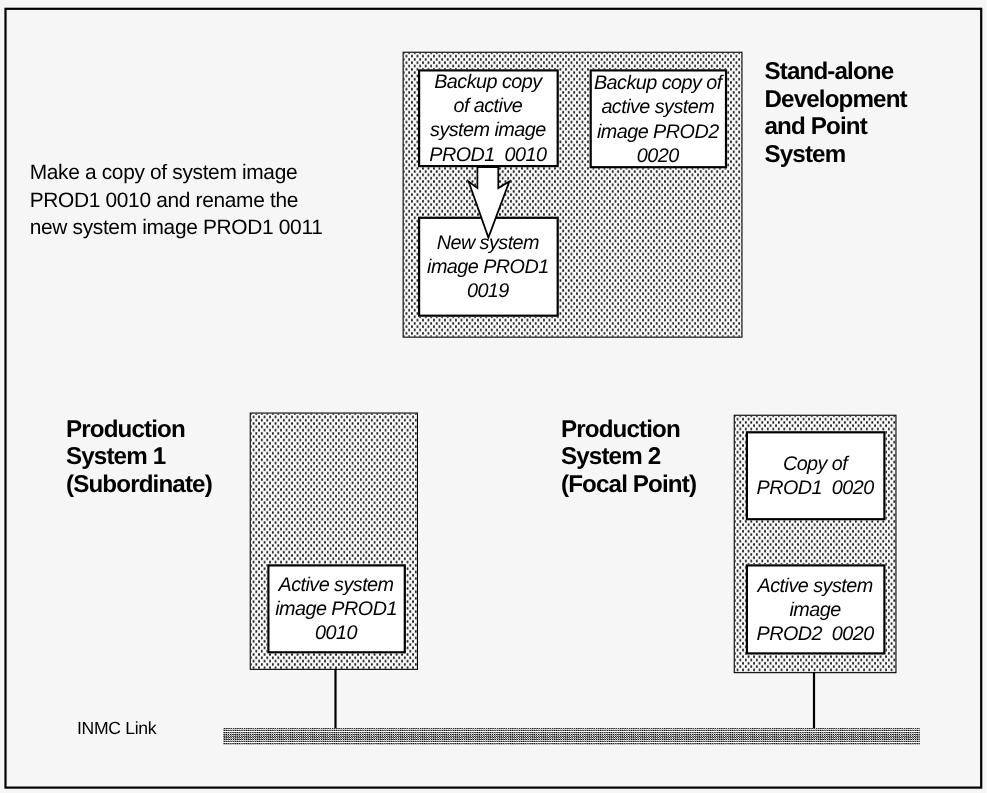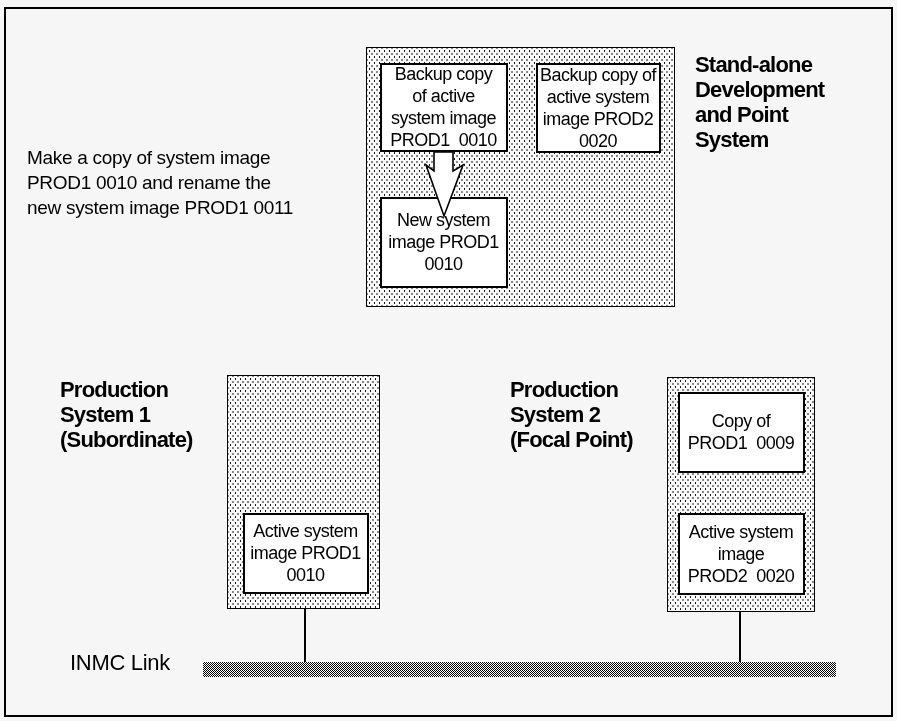--- a/index.html
+++ b/index.html
@@ -29,20 +29,21 @@
   .stipple {
     position: absolute;
     box-sizing: border-box;
     border: 1.5px solid #000;
     background-color: #f9f9f9;
     background-image:
       radial-gradient(#1a1a1a 0.8px, transparent 0.9px),
       radial-gradient(#1a1a1a 0.8px, transparent 0.9px);
     background-size: 5px 6px;
     background-position: 0 0, 2.5px 3px;
+    font-style: italic;
   }
   
   .wbox {
     position: absolute;
     box-sizing: border-box;
     border: 2px solid #000;
     background: #ffffff;
     display: flex;
     align-items: center;
     justify-content: center;
@@ -64,21 +65,21 @@
     position: absolute;
     font-size: 19px;
     line-height: 25px;
     letter-spacing: -0.3px;
     white-space: pre;
   }
   .inmc-label {
     position: absolute;
     left: 70px;
     top: 650px;
-    font-size: 22px;
+    font-size: 16px;
     line-height: 25px;
     letter-spacing: -0.3px;
     white-space: pre;
   }
   .connector {
     position: absolute;
     width: 2px;
     background: #000;
   }
   .inmc-bar {
@@ -118,21 +119,21 @@
     <div class="wbox" style="left:12.5px; top:14.5px; width:128px; height:89px;">Backup copy
 of active
 system image
 PROD1  0010</div>
     <div class="wbox" style="left:168.5px; top:14.5px; width:125px; height:90px;">Backup copy of
 active system
 image PROD2
 0020</div>
     <div class="wbox" style="left:12.5px; top:148.5px; width:128px; height:91px;">New system
 image PROD1
-0010</div>
+0019</div>
     <svg class="arrow-svg" width="309" height="260" viewBox="0 0 309 260">
       <polygon points="67,104 86,104 86,123 96,117 77,168 59,117 67,123" fill="#ffffff" stroke="#000000" stroke-width="1.6" stroke-linejoin="miter"></polygon>
     </svg>
   </div>
 
   <div class="heading" style="left:60px; top:377px;">Production
 System 1
 (Subordinate)</div>
 
   <div class="stipple" style="left:227px; top:375px; width:153px; height:234px;">
@@ -140,21 +141,21 @@
 image PROD1
 0010</div>
   </div>
 
   <div class="heading" style="left:510px; top:377px;">Production
 System 2
 (Focal Point)</div>
 
   <div class="stipple" style="left:667px; top:377px; width:148px; height:235px;">
     <div class="wbox" style="left:9.5px; top:13.5px; width:127px; height:81px;">Copy of
-PROD1  0009</div>
+PROD1  0020</div>
     <div class="wbox" style="left:9.5px; top:134.5px; width:127px; height:82px;">Active system
 image
 PROD2  0020</div>
   </div>
 
   <div class="connector" style="left:304px; top:608px; height:56px;"></div>
   <div class="connector" style="left:739px; top:611px; height:53px;"></div>
 
   <div class="inmc-label">INMC Link</div>
   <div class="inmc-bar"></div>

